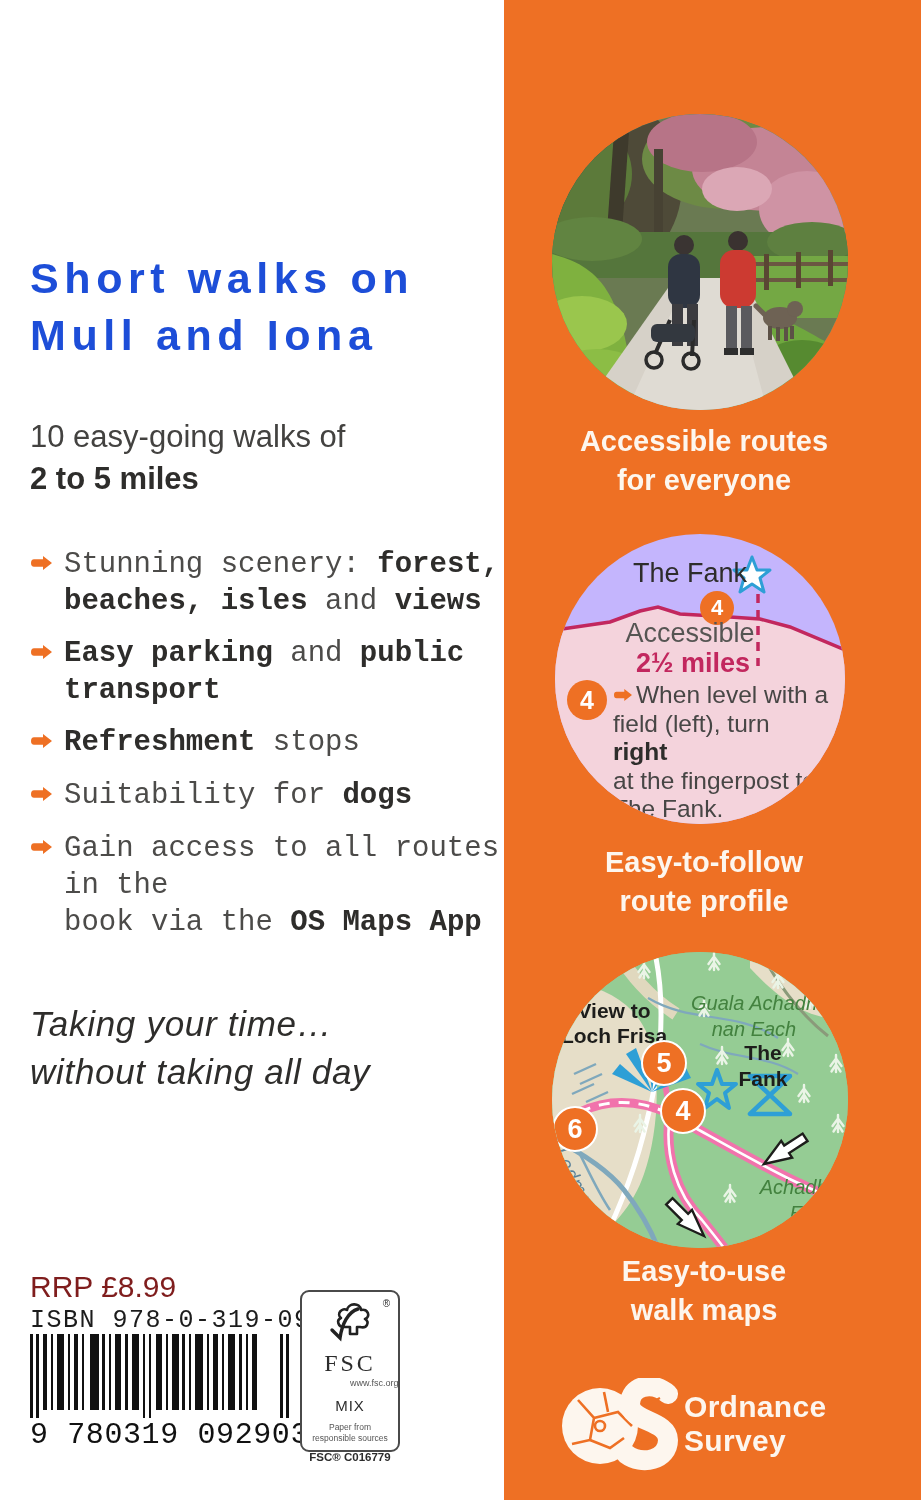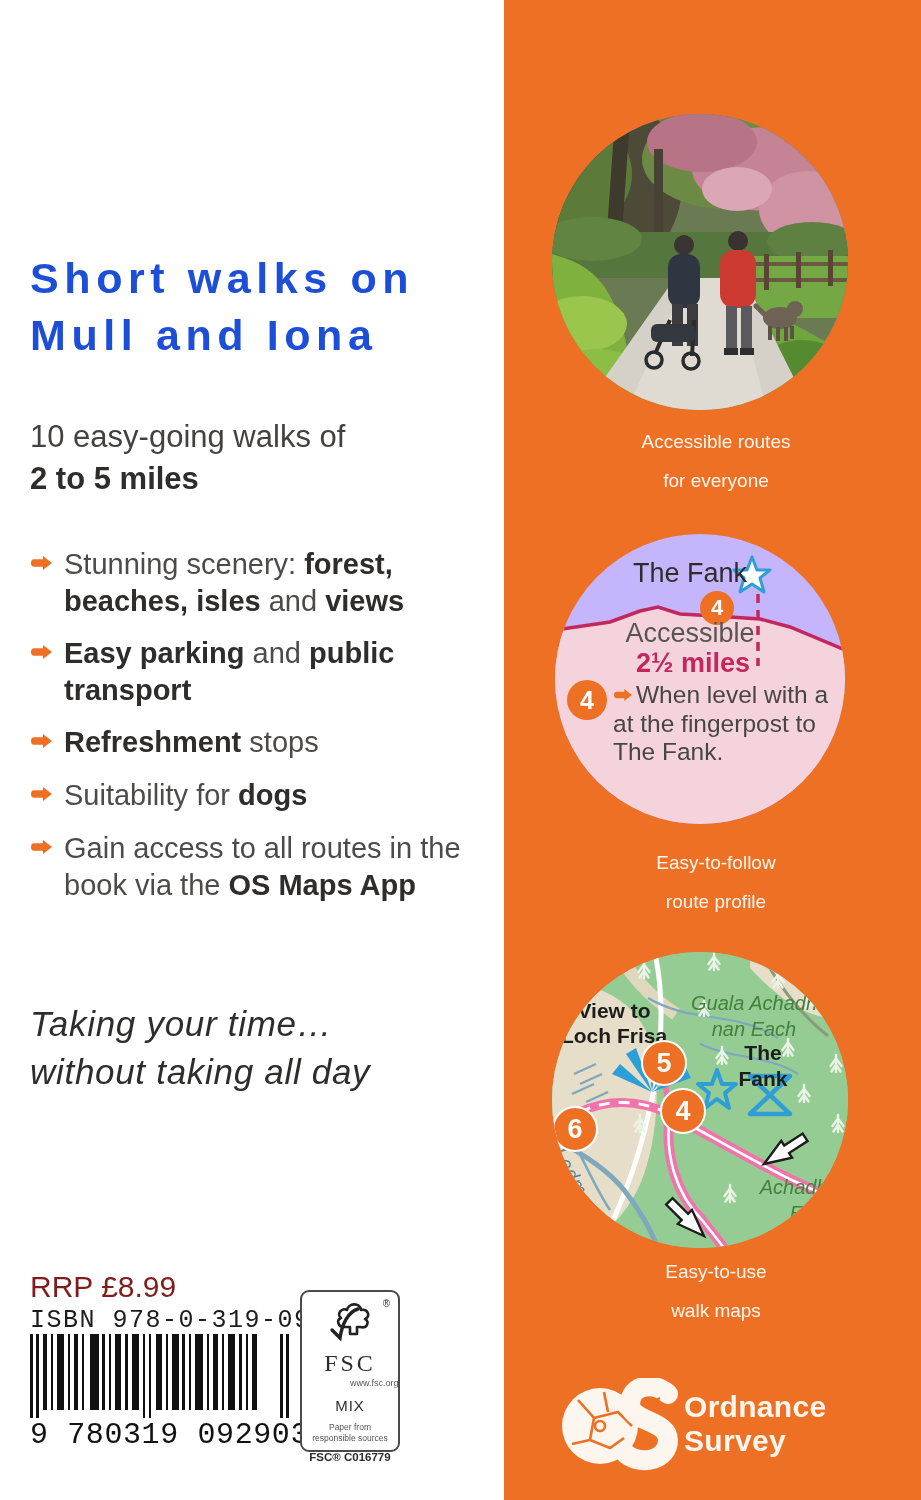--- a/index.html
+++ b/index.html
@@ -6,21 +6,21 @@
   #page{position:relative;width:921px;height:1500px;background:#ffffff;overflow:hidden;
         font-family:"Liberation Sans",sans-serif;color:#2e2d2b;}
   .abs{position:absolute;}
 
   
   #title{left:30px;top:250px;font-size:43px;line-height:57px;font-weight:600;
          letter-spacing:0.13em;color:#1d4ed8;}
   #subtitle{left:30px;top:416px;font-size:31px;line-height:42px;color:#434240;}
   #subtitle .b{font-weight:700;color:#2e2d2b;}
 
-  #bullets{left:30px;top:546px;width:480px;}
+  #bullets{left:30px;top:546px;width:480px;font-family:Liberation Mono, monospace;}
   .bullet{position:relative;padding-left:34px;font-size:29px;line-height:37px;color:#4c4b49;}
   .bullet .b{font-weight:700;color:#2e2d2b;}
   .bullet .bicon{position:absolute;left:0;top:10px;}
   .mb15{margin-bottom:15px;} .mb16{margin-bottom:16px;}
 
   #tagline{left:30px;top:1000px;font-size:35px;line-height:48px;font-style:italic;
            color:#2e2d2b;letter-spacing:0.02em;}
 
   #rrp{left:30px;top:1270px;font-size:30px;color:#7f1d1d;text-align:center;}
   #isbn{left:30px;top:1306px;font-family:"Liberation Mono",monospace;font-size:25px;
@@ -34,22 +34,22 @@
   #fsc .reg{position:absolute;right:8px;top:6px;font-size:10px;}
   #fsc .brand{font-family:"Liberation Serif",serif;font-size:24px;letter-spacing:3px;margin-top:-2px;}
   #fsc .url{font-size:9px;color:#555;margin-top:1px;padding-left:48px;}
   #fsc .mix{font-size:15px;margin-top:9px;letter-spacing:1px;}
   #fsc .desc{font-size:8.5px;color:#555;line-height:10.5px;margin-top:8px;}
   #fsc .lic{font-size:11.5px;font-weight:700;margin-top:8px;}
 
   
   #panel{left:504px;top:0;width:417px;height:1500px;background:#EE7024;}
   .circle{position:absolute;border-radius:50%;overflow:hidden;}
-  .caption{position:absolute;left:16px;width:392px;text-align:center;color:#fdf6ee;
-           font-size:19px;line-height:39px;font-weight:400;}
+  .caption{position:absolute;left:4px;width:392px;text-align:center;color:#fdf6ee;
+           font-size:29px;line-height:39px;font-weight:700;}
 
   #circle1{left:48px;top:114px;width:296px;height:296px;background:#9aa477;}
   #circle2{left:51px;top:534px;width:290px;height:290px;background:#c4b5fd;}
   #circle3{left:48px;top:952px;width:296px;height:296px;background:#95CC94;}
 
   
   .c2label{position:absolute;font-size:27px;color:#2e2d2b;}
   #c2-place{left:78px;top:24px;}
   #c2-fingerpost{left:60px;top:84px;width:150px;text-align:center;color:#565553;}
   #c2-miles{left:78px;top:114px;width:120px;text-align:center;color:#C2275E;font-weight:700;}
@@ -268,20 +268,21 @@
       </svg>
       <div class="c2label" id="c2-place">The Fank</div>
       <div class="numcirc" id="c2-marker">4</div>
       <div class="c2label" id="c2-fingerpost">Accessible</div>
       <div class="c2label" id="c2-miles">2½ miles</div>
       <div class="numcirc" id="c2-instrnum">4</div>
       <div id="c2-instr">
         <div><svg class="iarrow" width="20" height="12" viewBox="0 0 23 14">
               <path d="M4,3.2 Q1,3.2 1,7 Q1,10.8 4,10.8 L13,10.8 L13,14 L22,7 L13,0 L13,3.2 Z" fill="#EE7024"></path>
             </svg><span>When level with a</span></div>
+        <div><span>field (left), turn </span><span class="b">right</span></div>
         <div><span>at the fingerpost to</span></div>
         <div><span>The Fank.</span></div>
       </div>
     </div>
 
     <div class="caption" style="top:843px">
       <div>Easy-to-follow</div>
       <div>route profile</div>
     </div>
 

